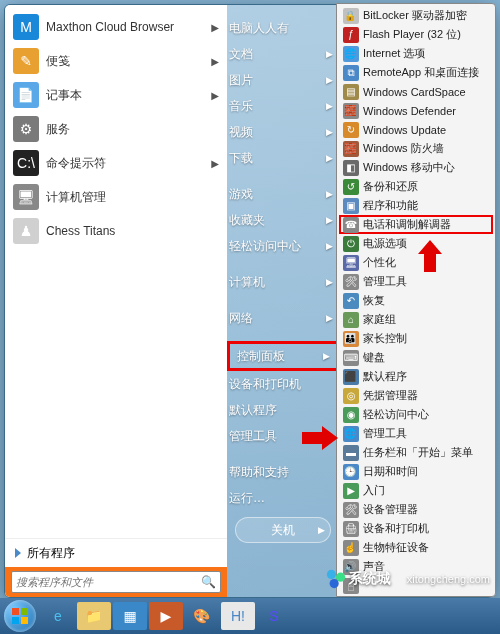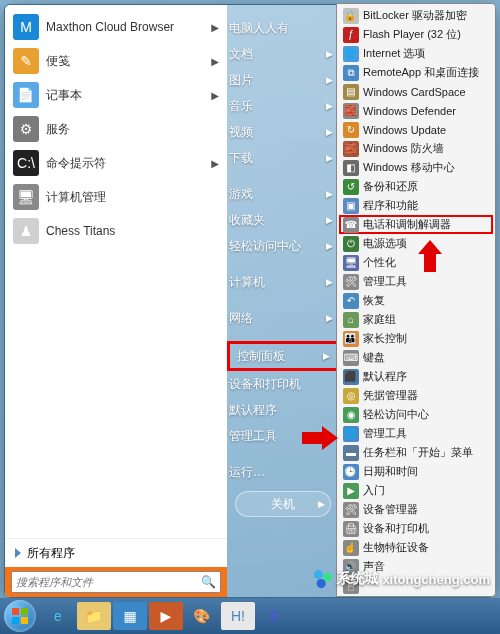--- a/index.html
+++ b/index.html
@@ -324,20 +324,23 @@
       </div>
       <div class="mid-item">
         <span>默认程序</span>
       </div>
       <div class="mid-item">
         <span>管理工具</span>
         <span class="arrow">▶</span>
       </div>
       <div class="mid-spacer"></div>
       <div class="mid-item">
+        <span>帮助和支持</span>
+      </div>
+      <div class="mid-item">
         <span>运行…</span>
       </div>
       <div class="shutdown">
         <span>关机</span>
         <span class="arrow">▶</span>
       </div>
     </div>
 
 </div>
 
@@ -474,21 +477,21 @@
   <path d="M14 2 L26 16 L20 16 L20 34 L8 34 L8 16 L2 16 Z" fill="#e00000"></path>
 </svg>
 
 <div class="watermark">
   <svg class="wm-icon" viewBox="0 0 24 24">
     <circle cx="7" cy="7" r="5" fill="#3ab0e8"></circle>
     <circle cx="17" cy="10" r="5" fill="#3ae088"></circle>
     <circle cx="10" cy="17" r="5" fill="#2a68d8"></circle>
   </svg>
   <span>系统城</span>
-  <span style="font-size:13px;font-weight:bold;margin-left:4px;opacity:.9">xitongcheng.com</span>
+  <span style="font-size:11px;font-weight:normal;margin-left:16px;opacity:.9">xitongcheng.com</span>
 </div>
 
 <div class="taskbar">
   <div class="start-orb">
     <svg width="18" height="18" viewBox="0 0 18 18">
       <rect x="1" y="1" width="7" height="7" fill="#f25022"></rect>
       <rect x="10" y="1" width="7" height="7" fill="#7fba00"></rect>
       <rect x="1" y="10" width="7" height="7" fill="#00a4ef"></rect>
       <rect x="10" y="10" width="7" height="7" fill="#ffb900"></rect>
     </svg>

